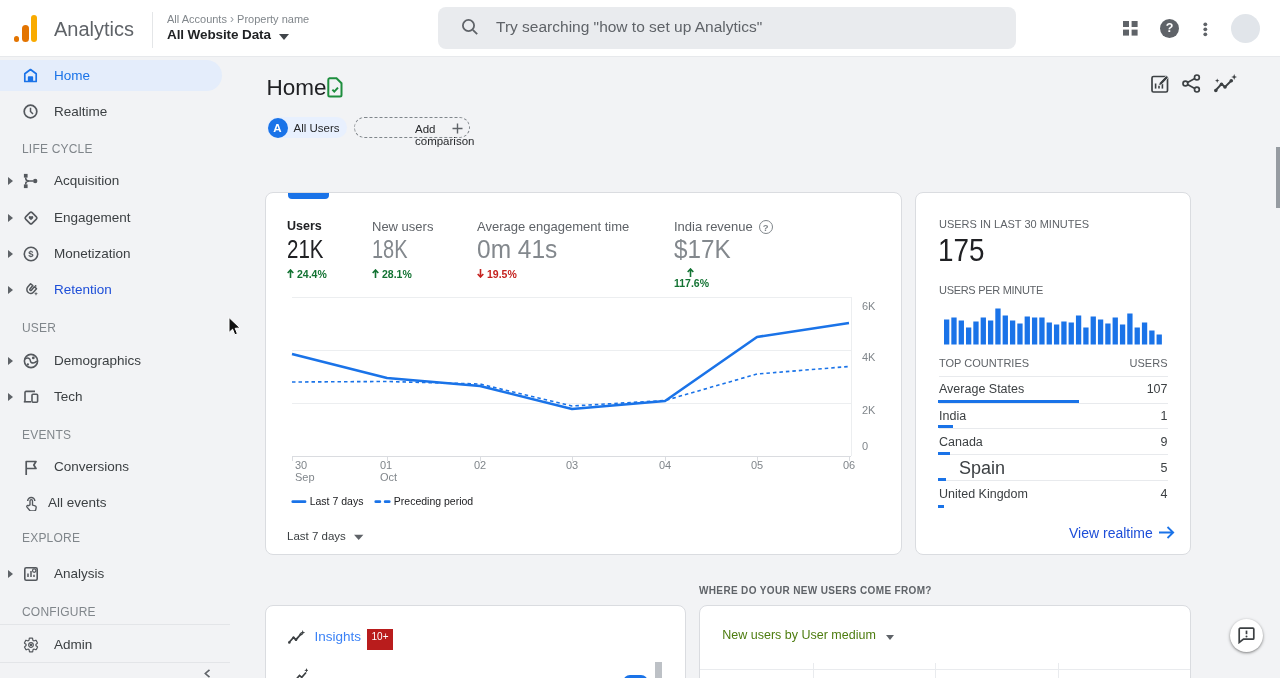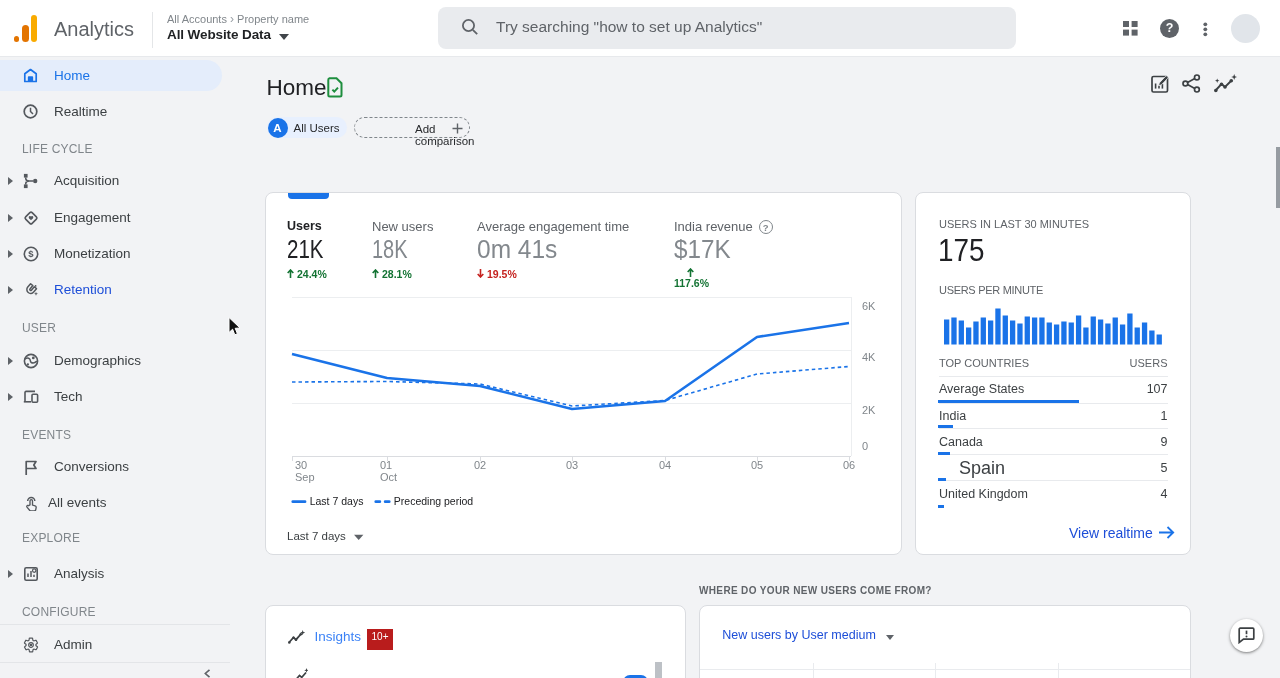--- a/index.html
+++ b/index.html
@@ -364,21 +364,21 @@
   <div class="abs" style="left:48.5px; top:24px; font-size:13.5px; line-height:14px; font-weight:500; color:#3b82f6;">Insights</div>
   <div class="abs" style="left:101px; top:23px; width:26px; height:21px; border-radius:0; background:#b91c1c; color:#fff; font-size:10px; font-weight:500; text-align:center; line-height:15.5px;">10+</div>
   <div class="abs" style="left:389px; top:56px; width:7px; height:40px; background:#bdc1c6;"></div>
   <svg class="abs" style="left:29px; top:62px;" width="13" height="33" viewBox="0 0 13 33">
     <path d="M1 11.5 L4.5 7.5 L6.8 9.3 L11 4.5" fill="none" stroke="#3c4043" stroke-width="1.7"></path>
     <path d="M11.5 0 l0.6 1.7 1.7 0.6 -1.7 0.6 -0.6 1.7 -0.6 -1.7 -1.7 -0.6 1.7 -0.6 Z" fill="#3c4043"></path>
   </svg>
   <div class="abs" style="left:357px; top:69px; width:25px; height:14px; border-radius:7px; background:#1a73e8;"></div>
 </div>
 <div class="card" id="medcard" style="left:699px; top:605px; width:492px; height:95px; overflow:hidden;">
-  <div class="abs" style="left:22.3px; top:22.5px; font-size:12.5px; line-height:13px; font-weight:500; color:#1d4ed8;">New users by User medium</div>
+  <div class="abs" style="left:22.3px; top:22.5px; font-size:12.5px; line-height:13px; font-weight:500; color:#4d7c0f;">New users by User medium</div>
   <div class="abs" style="left:186px; top:28.5px; width:0; height:0; border-left:4.8px solid transparent; border-right:4.8px solid transparent; border-top:5.5px solid #5f6368;"></div>
   <div class="abs" style="left:0; top:63px; width:492px; height:1px; background:#e9ebee;"></div>
   <div class="abs" style="left:112.5px; top:57px; width:1px; height:38px; background:#e9ebee;"></div>
   <div class="abs" style="left:235px; top:57px; width:1px; height:38px; background:#e9ebee;"></div>
   <div class="abs" style="left:357.5px; top:57px; width:1px; height:38px; background:#e9ebee;"></div>
 </div>
 
 <div class="abs" style="left:1230px; top:619px; width:33px; height:33px; border-radius:50%; background:#fff; box-shadow:0 1px 2px rgba(0,0,0,0.3), 0 1px 3px 1px rgba(0,0,0,0.15);"></div>
 <svg class="abs" style="left:1238px; top:627px;" width="17" height="17" viewBox="0 0 17 17">
   <path d="M2.2 1.2 H14.8 a1 1 0 0 1 1 1 V11.2 a1 1 0 0 1 -1 1 H5.5 L1.2 15.5 V2.2 a1 1 0 0 1 1 -1 Z" fill="none" stroke="#3c4043" stroke-width="1.7"></path>

